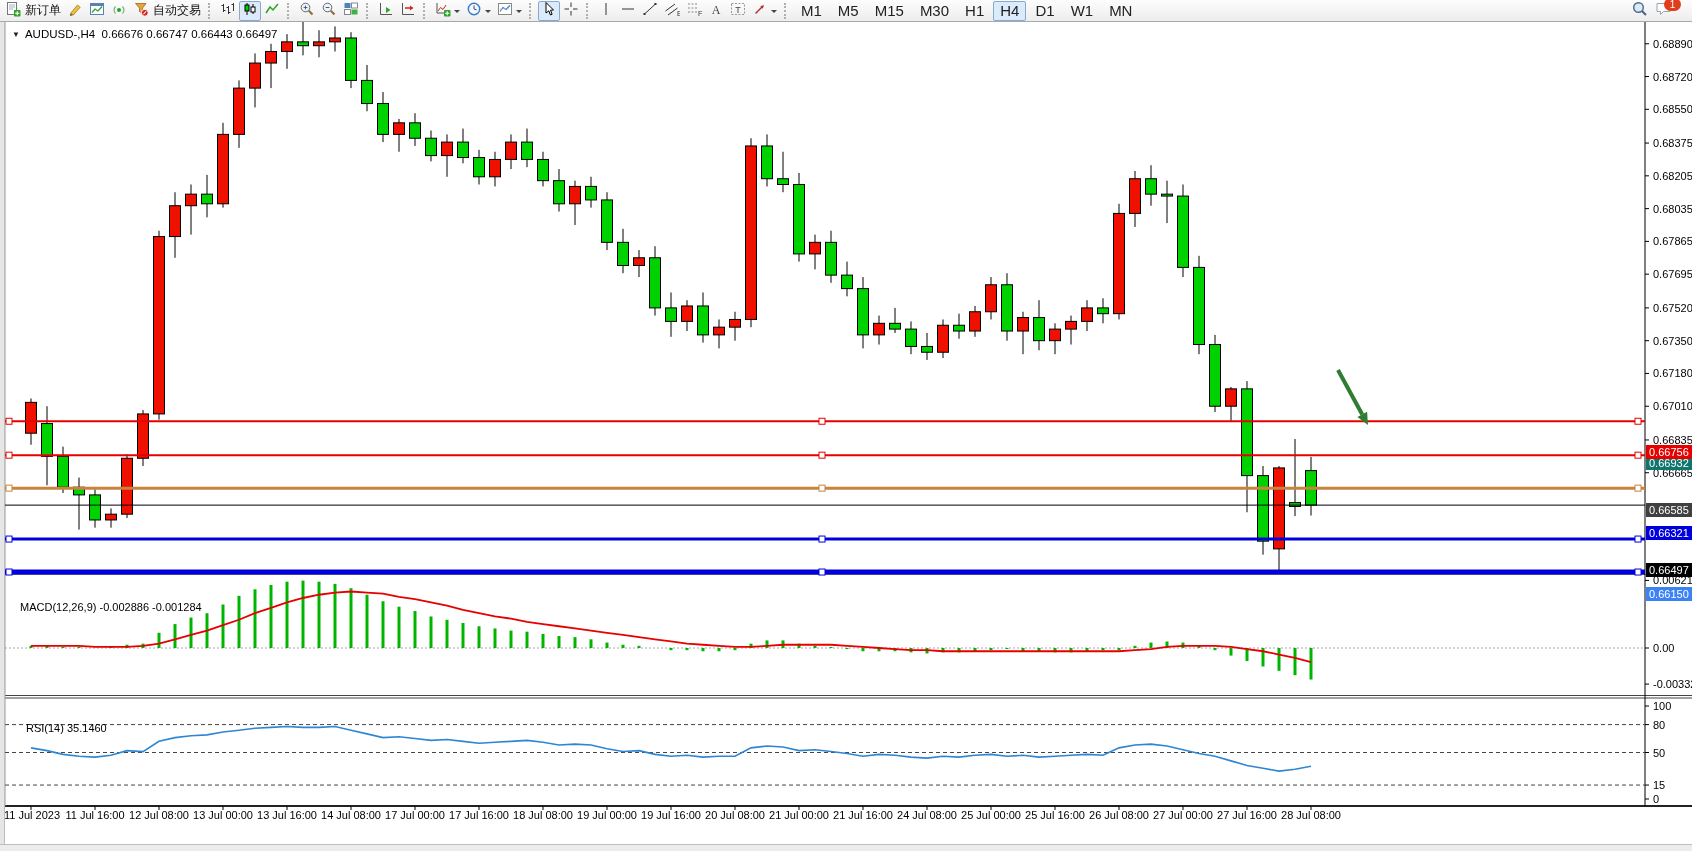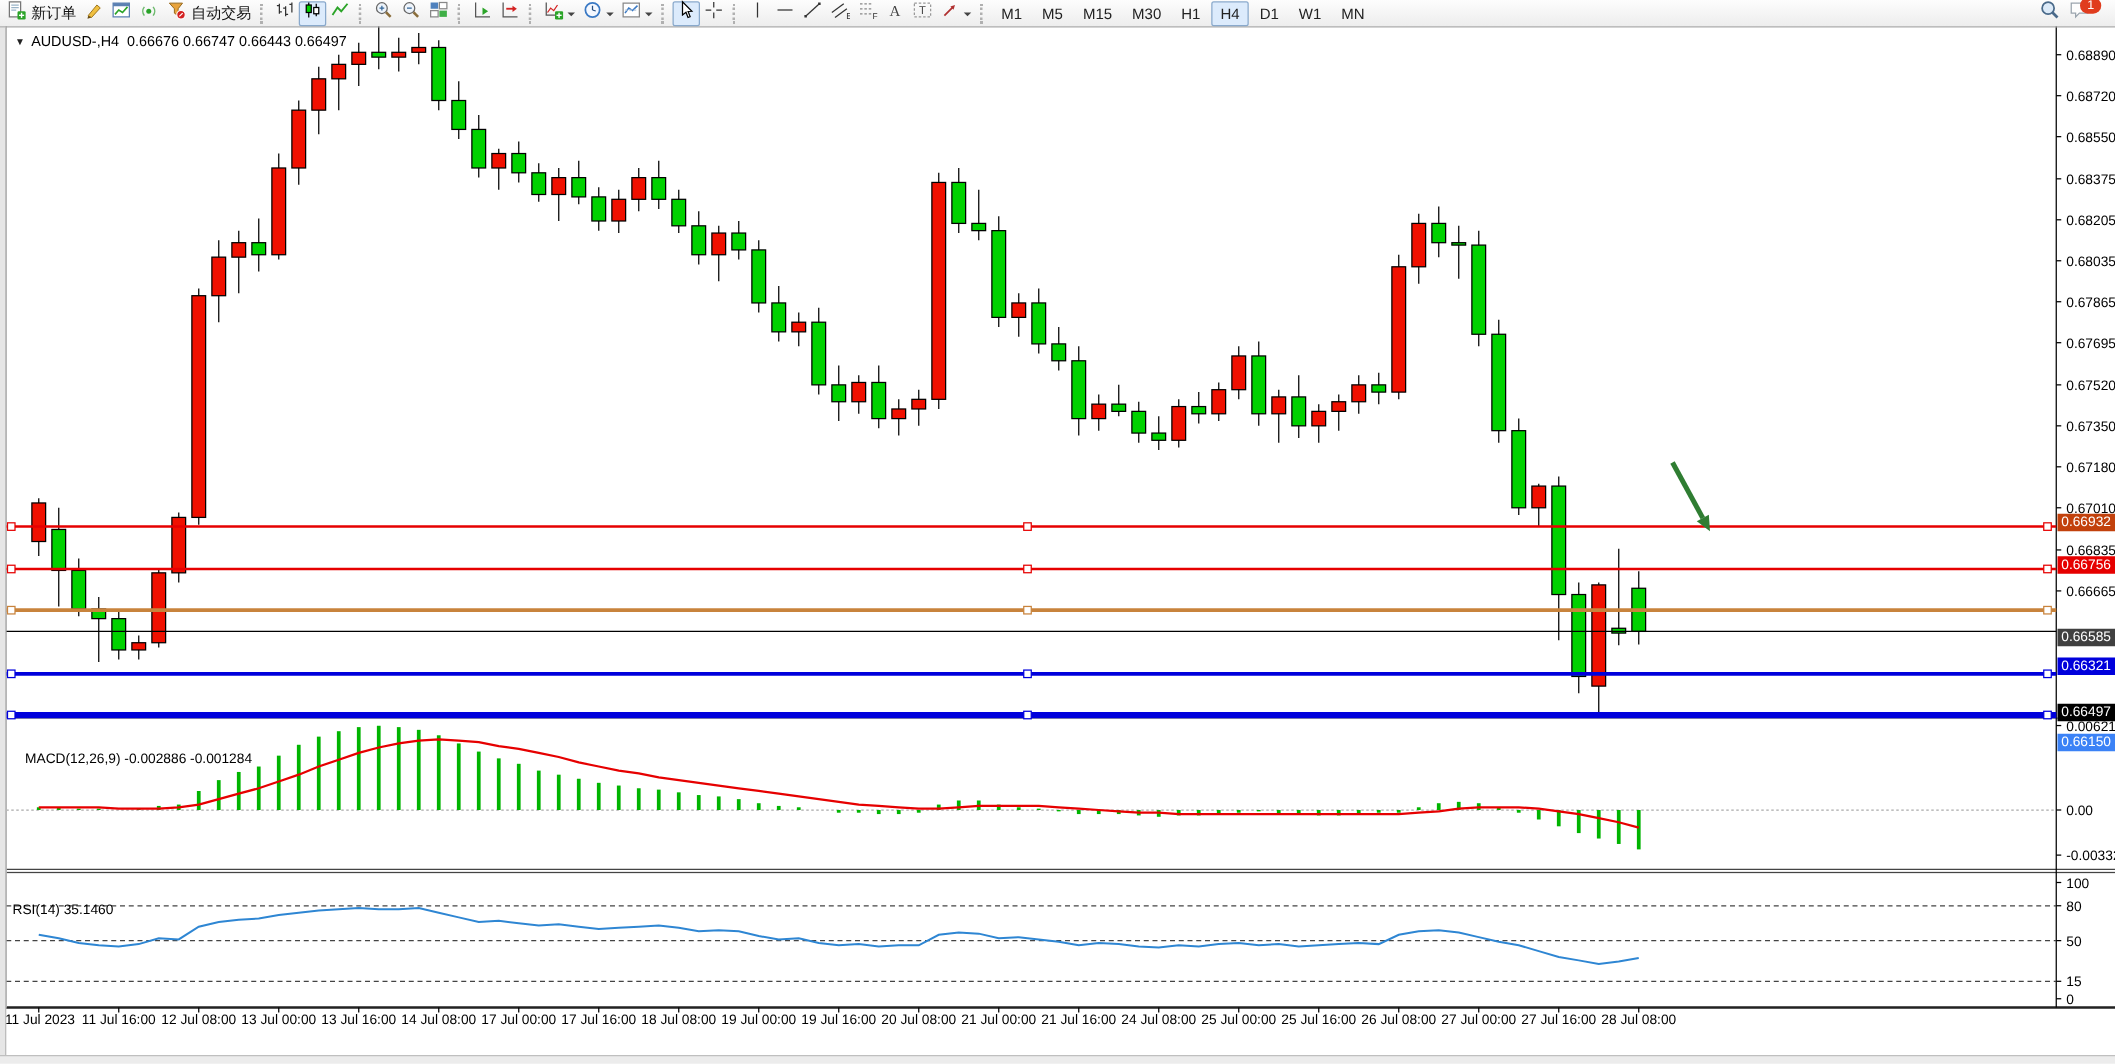--- a/index.html
+++ b/index.html
@@ -7,21 +7,21 @@
        font-family:"Liberation Sans",sans-serif;-webkit-font-smoothing:none;}
   
   #toolbar{position:absolute;left:0;top:0;width:1692px;height:22px;
     background:linear-gradient(#fdfdfd,#ededed);border-bottom:1px solid #a9a9a9;
     display:flex;align-items:center;padding:0 2px;box-sizing:border-box;}
   .tb-btn{height:20px;min-width:22px;display:flex;align-items:center;justify-content:center;
     border:1px solid transparent;border-radius:2px;padding:0 2px;box-sizing:border-box;cursor:default;}
   .tb-btn.pressed{background:#dcebfc;border-color:#89a9cc;}
   .tb-label{font-size:12px;color:#111;margin-left:4px;white-space:nowrap;}
   .grip{width:3px;height:16px;margin:0 4px;border-left:2px dotted #b0b0b0;}
-  .tf{font-size:12px;color:#222;padding:0 6px;margin:16px 1px;}
+  .tf{font-size:15px;color:#222;padding:0 6px;margin:16px 1px;}
   .caret{width:0;height:0;border:3px solid transparent;border-top-color:#444;margin:4px 0 0 3px;}
   #right-tools{margin-left:auto;display:flex;align-items:center;margin-right:14px;}
   #notif{position:relative;}
   #notif-badge{position:absolute;top:-4px;right:-6px;min-width:13px;height:13px;border-radius:8px;
     background:#e03c1e;color:#fff;font-size:10px;line-height:13px;text-align:center;padding:0 2px;}
   
   #chart-wrap{position:absolute;left:0;top:0;width:1692px;height:851px;}
   #cv{position:absolute;left:0;top:0;}
   .pane-label{position:absolute;font-size:11px;color:#000;white-space:pre;}
   #chart-title{position:absolute;left:12px;top:28px;font-size:11.5px;color:#000;}
@@ -414,23 +414,23 @@
       </g>
       <g>
         <line x1="1338" y1="392" x2="1362.253774431833" y2="436.4652531250274" stroke="#2f7d32" stroke-width="4"></line>
         <polygon points="1368,447 1357.425348780804,439.09893984377055 1367.0822000828623,433.83156640628425" fill="#2f7d32"></polygon>
       </g>
     </svg>
   <div id="left-edge"></div>
   <div id="chart-title"><span class="tri">▼</span><span>AUDUSD-,H4</span>&nbsp;
     <span>0.66676 0.66747 0.66443 0.66497</span></div>
   <div class="pane-label" style="left:10px;top:601px;margin-left:10px;"><span>MACD(12,26,9)</span> <span>-0.002886</span> <span>-0.001284</span></div>
-  <div class="pane-label" style="left:10px;top:722px;"><span>RSI(14)</span> <span>35.1460</span></div>
+  <div class="pane-label" style="left:26px;top:722px;"><span>RSI(14)</span> <span>35.1460</span></div>
   <div id="badges">
-      <div class="badge" style="top: 411px; background: #c2410c;">0.66932</div>
+      <div class="badge" style="top: 456px; background: #0f766e;">0.66932</div>
       <div class="badge" style="top: 445px; background: rgb(230, 0, 0);">0.66756</div>
       <div class="badge" style="top: 503.154px; background: #404040;">0.66585</div>
       <div class="badge" style="top: 520.12px; background: rgb(0, 0, 0); margin-top: 43px;">0.66497</div>
       <div class="badge" style="top: 526px; background: rgb(0, 0, 220);">0.66321</div>
       <div class="badge" style="top: 587.018px; background: #3b82f6;">0.66150</div>
     </div>
   <div id="bottom-strip"></div>
 </div>
 
 <div id="toolbar">

